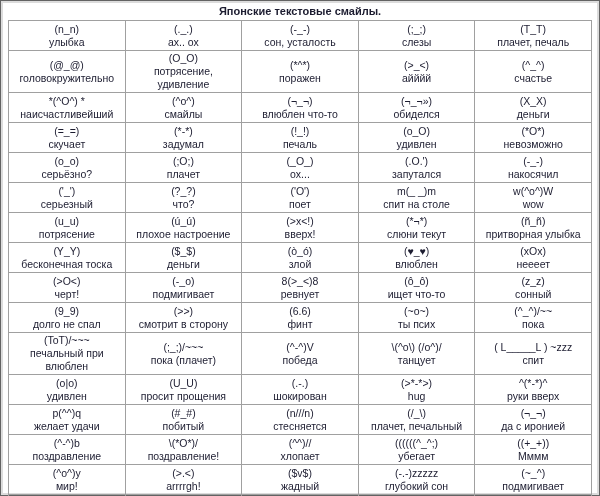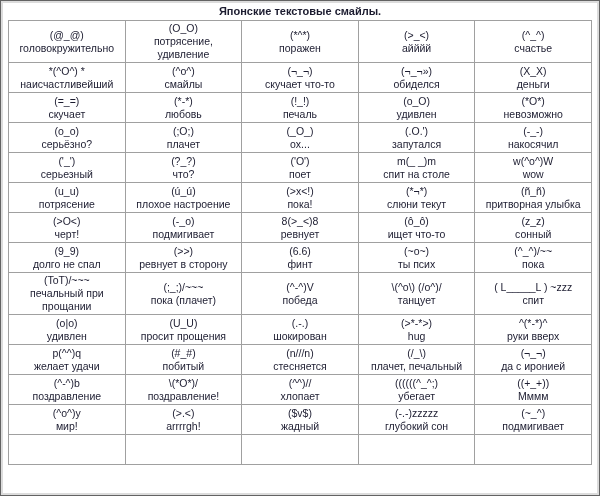--- a/index.html
+++ b/index.html
@@ -50,20 +50,42 @@
 </style>
 </head>
 <body>
 
 <div class="screen">
   <div class="page-title">Японские текстовые смайлы.</div>
   <table class="smiley-table">
     <tbody>
         <tr>
           <td>
+            <div class="emoticon">(n_n)</div>
+            <div class="meaning">улыбка</div>
+          </td>
+          <td>
+            <div class="emoticon">(._.)</div>
+            <div class="meaning">ах.. ох</div>
+          </td>
+          <td>
+            <div class="emoticon">(-_-)</div>
+            <div class="meaning">сон, усталость</div>
+          </td>
+          <td>
+            <div class="emoticon">(;_;)</div>
+            <div class="meaning">слезы</div>
+          </td>
+          <td>
+            <div class="emoticon">(T_T)</div>
+            <div class="meaning">плачет, печаль</div>
+          </td>
+        </tr>
+        <tr>
+          <td>
             <div class="emoticon">(@_@)</div>
             <div class="meaning">головокружительно</div>
           </td>
           <td>
             <div class="emoticon">(O_O)</div>
             <div class="meaning">потрясение, удивление</div>
           </td>
           <td>
             <div class="emoticon">(*^*)</div>
             <div class="meaning">поражен</div>
@@ -81,39 +103,39 @@
           <td>
             <div class="emoticon">*(^O^) *</div>
             <div class="meaning">наисчастливейший</div>
           </td>
           <td>
             <div class="emoticon">(^o^)</div>
             <div class="meaning">смайлы</div>
           </td>
           <td>
             <div class="emoticon">(¬_¬)</div>
-            <div class="meaning">скучает что-то</div>
+            <div class="meaning">влюблен что-то</div>
           </td>
           <td>
             <div class="emoticon">(¬_¬»)</div>
             <div class="meaning">обиделся</div>
           </td>
           <td>
             <div class="emoticon">(X_X)</div>
             <div class="meaning">деньги</div>
           </td>
         </tr>
         <tr>
           <td>
             <div class="emoticon">(=_=)</div>
             <div class="meaning">скучает</div>
           </td>
           <td>
             <div class="emoticon">(*-*)</div>
-            <div class="meaning">любовь</div>
+            <div class="meaning">задумал</div>
           </td>
           <td>
             <div class="emoticon">(!_!)</div>
             <div class="meaning">печаль</div>
           </td>
           <td>
             <div class="emoticon">(o_O)</div>
             <div class="meaning">удивлен</div>
           </td>
           <td>
@@ -169,33 +191,55 @@
           <td>
             <div class="emoticon">(u_u)</div>
             <div class="meaning">потрясение</div>
           </td>
           <td>
             <div class="emoticon">(ú_ú)</div>
             <div class="meaning">плохое настроение</div>
           </td>
           <td>
             <div class="emoticon">(&gt;x&lt;!)</div>
-            <div class="meaning">пока!</div>
+            <div class="meaning">вверх!</div>
           </td>
           <td>
             <div class="emoticon">(*¬*)</div>
             <div class="meaning">слюни текут</div>
           </td>
           <td>
             <div class="emoticon">(ñ_ñ)</div>
             <div class="meaning">притворная улыбка</div>
           </td>
         </tr>
         <tr>
           <td>
+            <div class="emoticon">(Y_Y)</div>
+            <div class="meaning">бесконечная тоска</div>
+          </td>
+          <td>
+            <div class="emoticon">($_$)</div>
+            <div class="meaning">деньги</div>
+          </td>
+          <td>
+            <div class="emoticon">(ò_ó)</div>
+            <div class="meaning">злой</div>
+          </td>
+          <td>
+            <div class="emoticon">(♥_♥)</div>
+            <div class="meaning">влюблен</div>
+          </td>
+          <td>
+            <div class="emoticon">(xOx)</div>
+            <div class="meaning">неееет</div>
+          </td>
+        </tr>
+        <tr>
+          <td>
             <div class="emoticon">(&gt;O&lt;)</div>
             <div class="meaning">черт!</div>
           </td>
           <td>
             <div class="emoticon">(-_o)</div>
             <div class="meaning">подмигивает</div>
           </td>
           <td>
             <div class="emoticon">8(&gt;_&lt;)8</div>
             <div class="meaning">ревнует</div>
@@ -209,39 +253,39 @@
             <div class="meaning">сонный</div>
           </td>
         </tr>
         <tr>
           <td>
             <div class="emoticon">(9_9)</div>
             <div class="meaning">долго не спал</div>
           </td>
           <td>
             <div class="emoticon">(&gt;&gt;)</div>
-            <div class="meaning">ревнует в сторону</div>
+            <div class="meaning">смотрит в сторону</div>
           </td>
           <td>
             <div class="emoticon">(6.6)</div>
             <div class="meaning">финт</div>
           </td>
           <td>
             <div class="emoticon">(~o~)</div>
             <div class="meaning">ты псих</div>
           </td>
           <td>
             <div class="emoticon">(^_^)/~~</div>
             <div class="meaning">пока</div>
           </td>
         </tr>
         <tr>
           <td>
             <div class="emoticon">(ToT)/~~~</div>
-            <div class="meaning">печальный при прощании</div>
+            <div class="meaning">печальный при влюблен</div>
           </td>
           <td>
             <div class="emoticon">(;_;)/~~~</div>
             <div class="meaning">пока (плачет)</div>
           </td>
           <td>
             <div class="emoticon">(^-^)V</div>
             <div class="meaning">победа</div>
           </td>
           <td>

